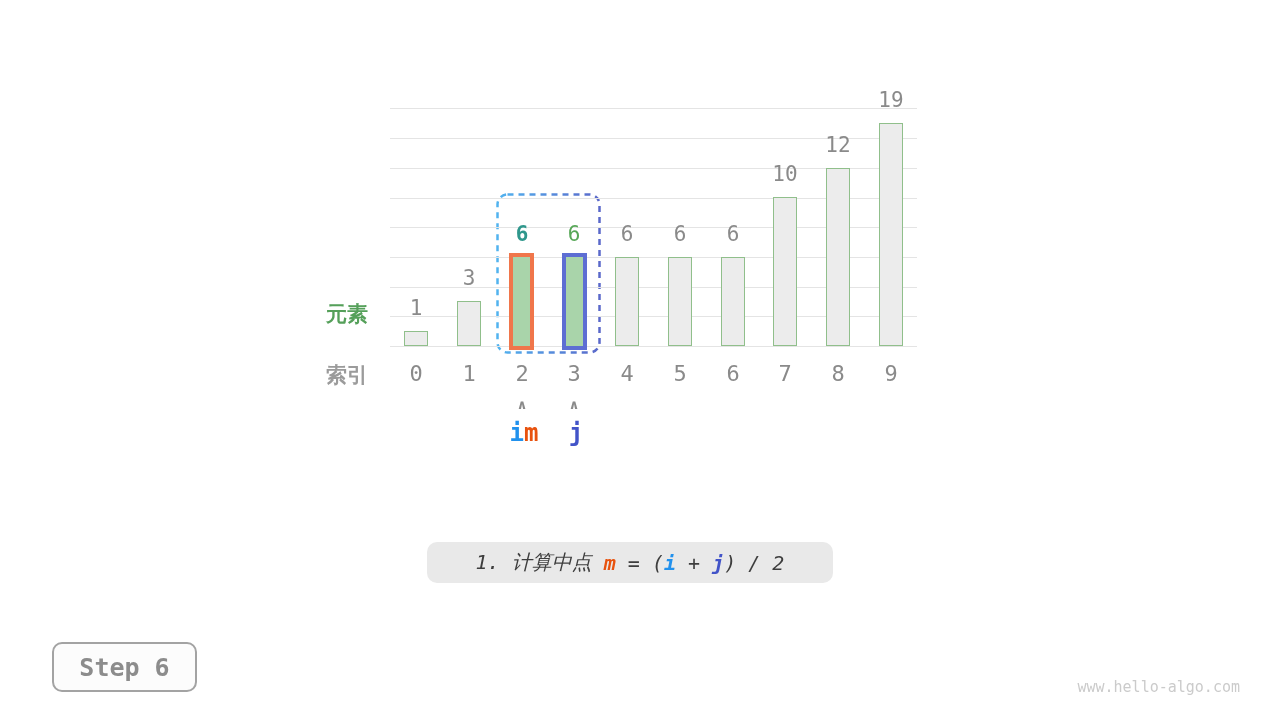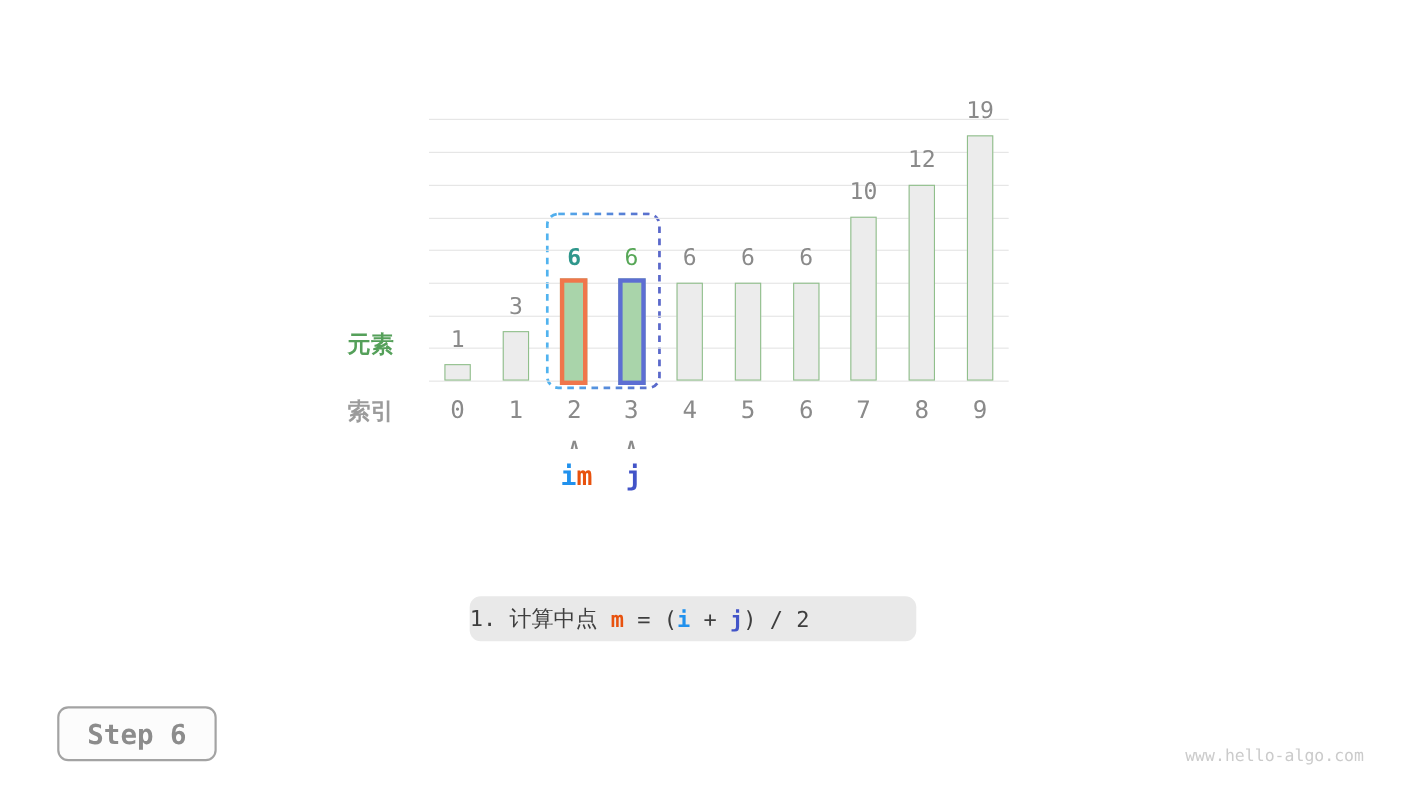--- a/index.html
+++ b/index.html
@@ -8,28 +8,28 @@
     background:var(--page-bg,#fff);
     font-family:"DejaVu Sans Mono","Liberation Mono",monospace;
   }
   .abs{position:absolute;}
   
   .gridline{position:absolute; height:1px; background:var(--grid,#e4e4e4); left:390px; width:527px;}
   .bar{position:absolute; box-sizing:border-box; background:var(--bar-fill,#ececec); border:1.5px solid var(--bar-border,#90bf8b);}
   .bar.hl{border-width:4px;}
   .val-label{position:absolute; width:80px; text-align:center; font-size:21px; line-height:1; color:var(--num-gray,#8a8a8a);}
   .idx-label{position:absolute; width:80px; text-align:center; font-size:22px; line-height:1; color:var(--num-gray,#8a8a8a);}
-  .axis-label{position:absolute; width:62px; text-align:left; font-family:"Liberation Sans","DejaVu Sans",sans-serif; font-weight:bold; font-size:21px; line-height:1;}
+  .axis-label{position:absolute; width:62px; text-align:center; font-family:"Liberation Sans","DejaVu Sans",sans-serif; font-weight:bold; font-size:21px; line-height:1;}
   .axis-label.elem{color:var(--elem-green,#55a05a);}
   .axis-label.idx{color:var(--idx-gray,#9b9b9b);}
   .caret{position:absolute; width:24px; text-align:center; font-size:13px; font-weight:bold; color:var(--num-gray,#8a8a8a); line-height:1; font-family:"DejaVu Sans",sans-serif;}
   .ptr{position:absolute; width:80px; text-align:center; font-size:24px; font-weight:bold; line-height:1;}
   
   .caption-title{position:absolute; left:438px; top:498px; font-family:"Liberation Sans","DejaVu Sans",sans-serif; font-weight:bold; font-size:21px; color:var(--title-gray,#8c8c8c);}
-  .formula-box{position:absolute; left:427px; top:542px; width:406px; height:41px; border-radius:10px; background:var(--formula-bg,#e9e9e9); display:flex; align-items:center; justify-content:flex-start; font-size:20px; color:var(--formula-text,#3e3e3e); white-space:pre;}
+  .formula-box{position:absolute; left:427px; top:542px; width:406px; height:41px; border-radius:10px; background:var(--formula-bg,#e9e9e9); display:flex; align-items:center; justify-content:center; font-size:20px; color:var(--formula-text,#3e3e3e); white-space:pre;font-style:italic;}
   .formula-box .tok{white-space:pre;}
   .formula-box .tok.b{font-weight:bold;}
   
   .step-badge{position:absolute; left:52px; top:642px; width:145px; height:50px; box-sizing:border-box; border:2px solid var(--step-border,#a3a3a3); border-radius:10px; background:var(--step-bg,#fcfcfc); display:flex; align-items:center; justify-content:center; font-size:25px; font-weight:bold; color:var(--step-gray,#8c8c8c);}
   
   .watermark{position:absolute; right:40px; top:678px; font-size:15px; color:var(--watermark,#cbcbcb);}
 </style>
 </head>
 <body>
 

